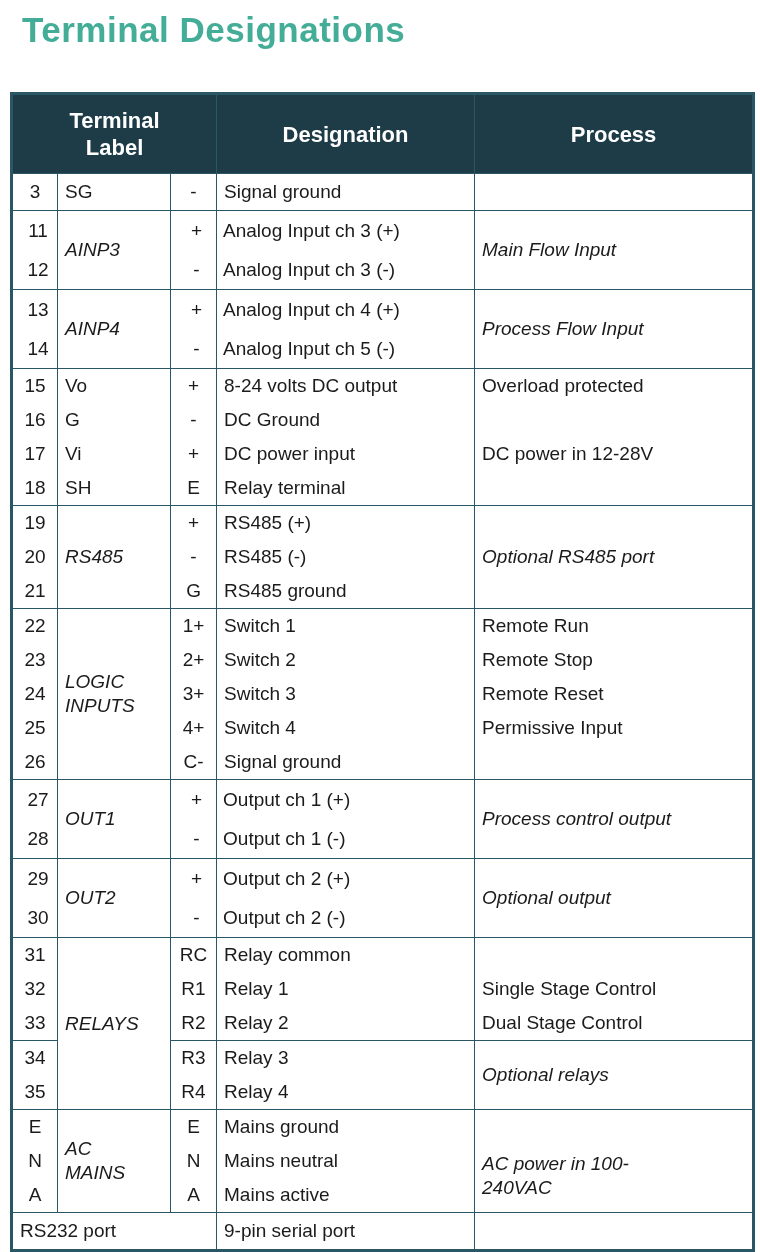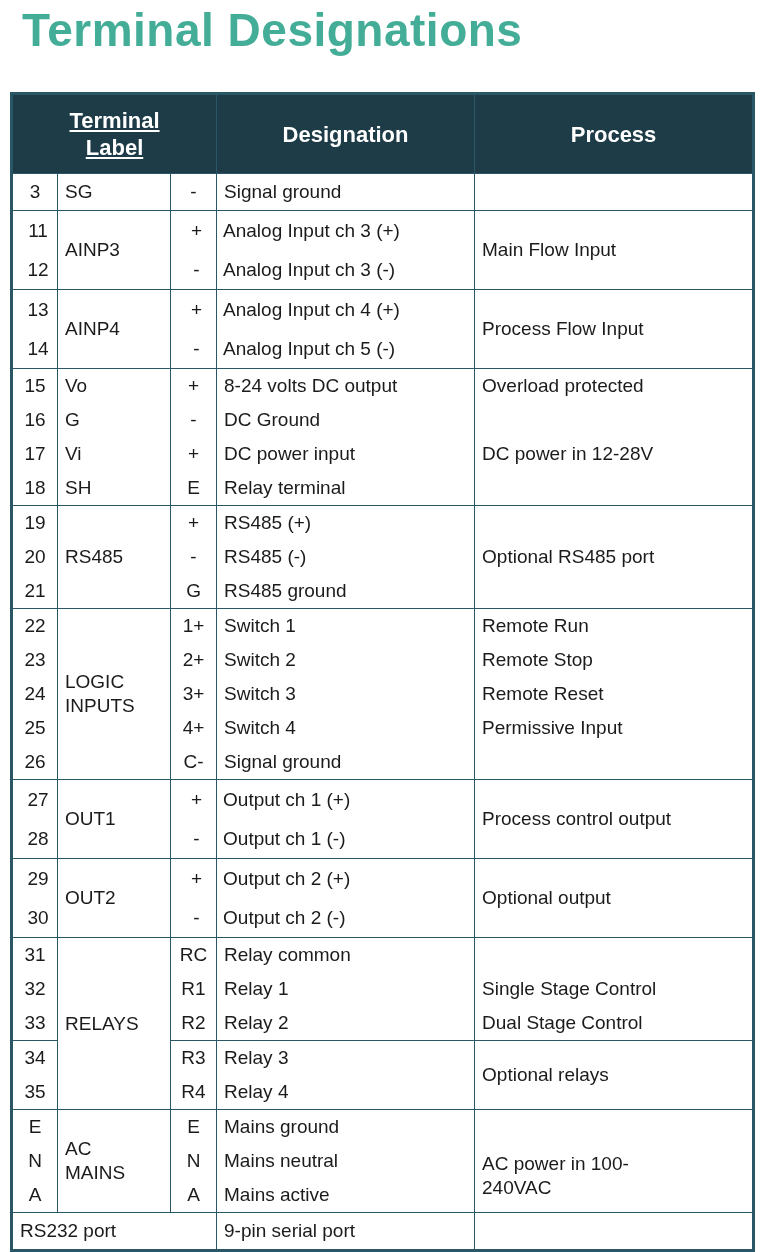--- a/index.html
+++ b/index.html
@@ -10,51 +10,51 @@
   }
   *{box-sizing:border-box;}
   html,body{margin:0;padding:0;}
   body{
     width:760px;height:1252px;background:#ffffff;color:var(--text);
     font-family:"Liberation Sans","DejaVu Sans",sans-serif;
     overflow:hidden;
   }
   h1.page-title{
     margin:10px 0 0 22px;
-    font-size:46px;line-height:40px;font-weight:bold;
+    font-size:35px;line-height:40px;font-weight:bold;
     color:var(--accent);
     letter-spacing:0.5px;
   }
   table.term{
     border-collapse:collapse;table-layout:fixed;
     width:742px;margin:42px 0 0 10px;
     border:3px solid var(--border);
   }
   .term th,.term td{
     border:1.5px solid var(--border);
     padding:0;vertical-align:top;
     font-size:19px;color:var(--text);
   }
   .term th{
     background:var(--header-bg);color:#ffffff;
     font-size:22px;font-weight:bold;
     height:70px;text-align:center;vertical-align:middle;
     line-height:27px;
   }
-  .hdr-stack{max-width:120px;margin:12px auto;text-decoration:underline;}
+  .hdr-stack{max-width:120px;margin:12px auto;}
   .vmid{vertical-align:middle !important;}
   .c-num{text-align:center;}
   .c-sign{text-align:center;}
   .c-label,.c-des,.c-com{text-align:left;}
   .c-label .ln,.c-des .ln,.c-com .ln,
   .c-label .merged,.c-com .merged{padding-left:7px;}
   .ln{height:34px;line-height:34px;white-space:nowrap;overflow:hidden;}
   tr.h39 .ln{height:39px;line-height:39px;padding-left:6px;}
   tr.h36 .ln{height:36px;line-height:36px;}
-  .merged{line-height:24px;}
+  .merged{line-height:24px;font-style:italic;}
   .wrap70{max-width:78px;}
   .wrap90{max-width:95px;}
   .wrap165{max-width:168px;margin-top:30px;}
 </style>
 </head>
 <body>
 
 <h1 class="page-title">Terminal Designations</h1>
 
 <table class="term">

